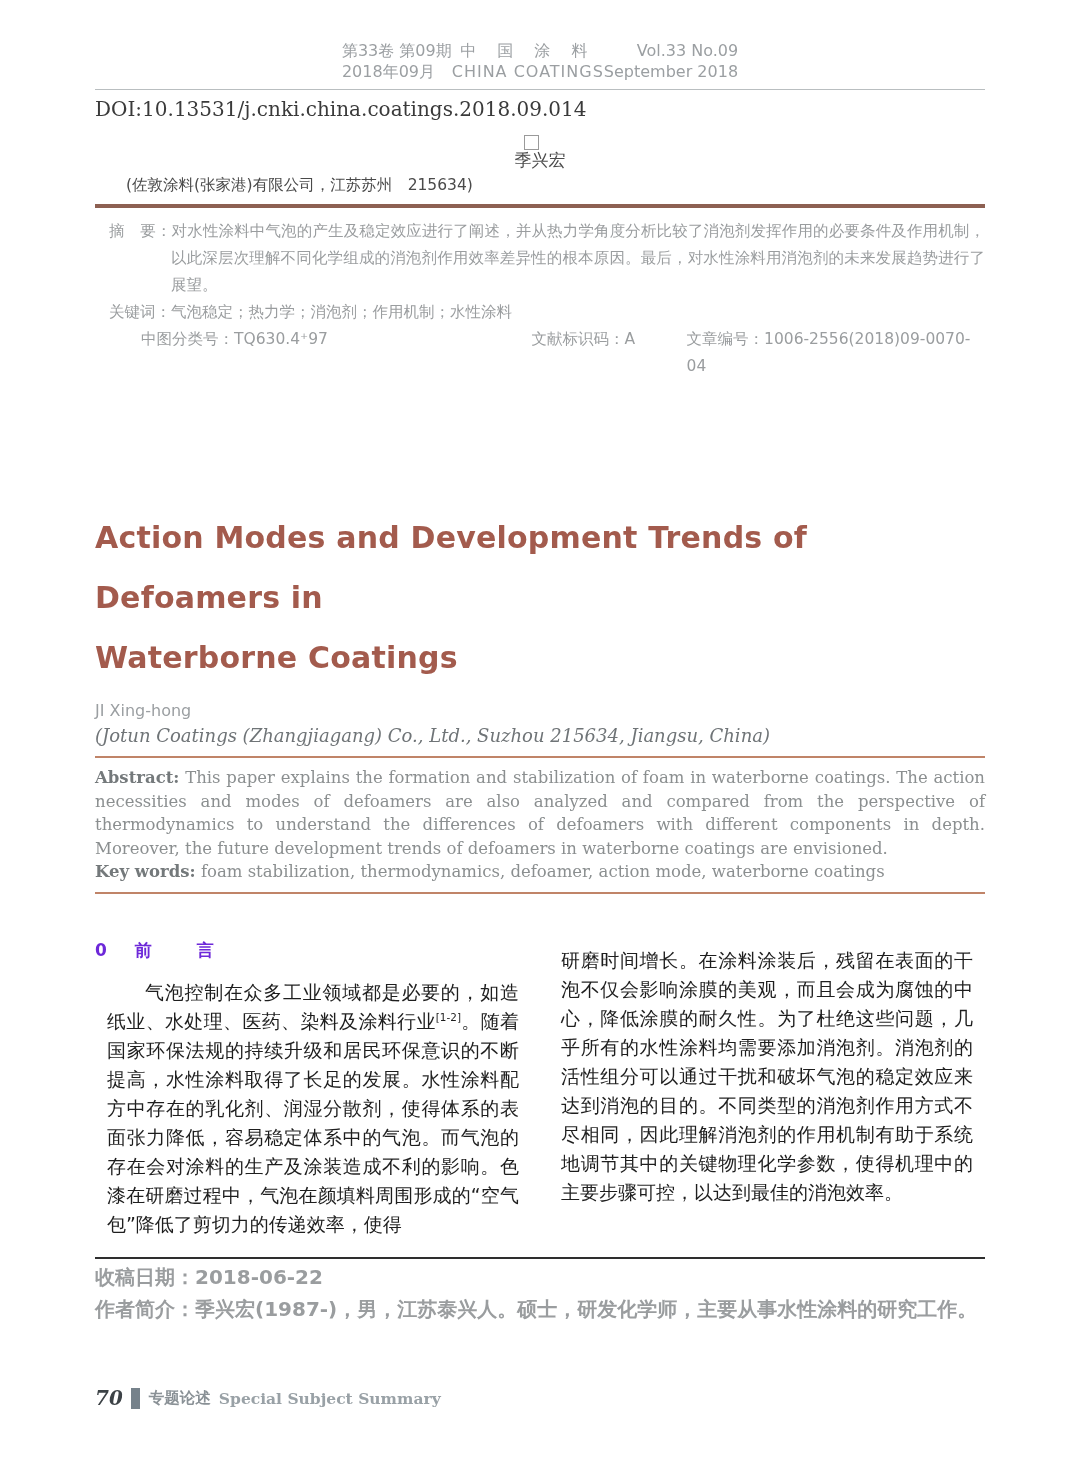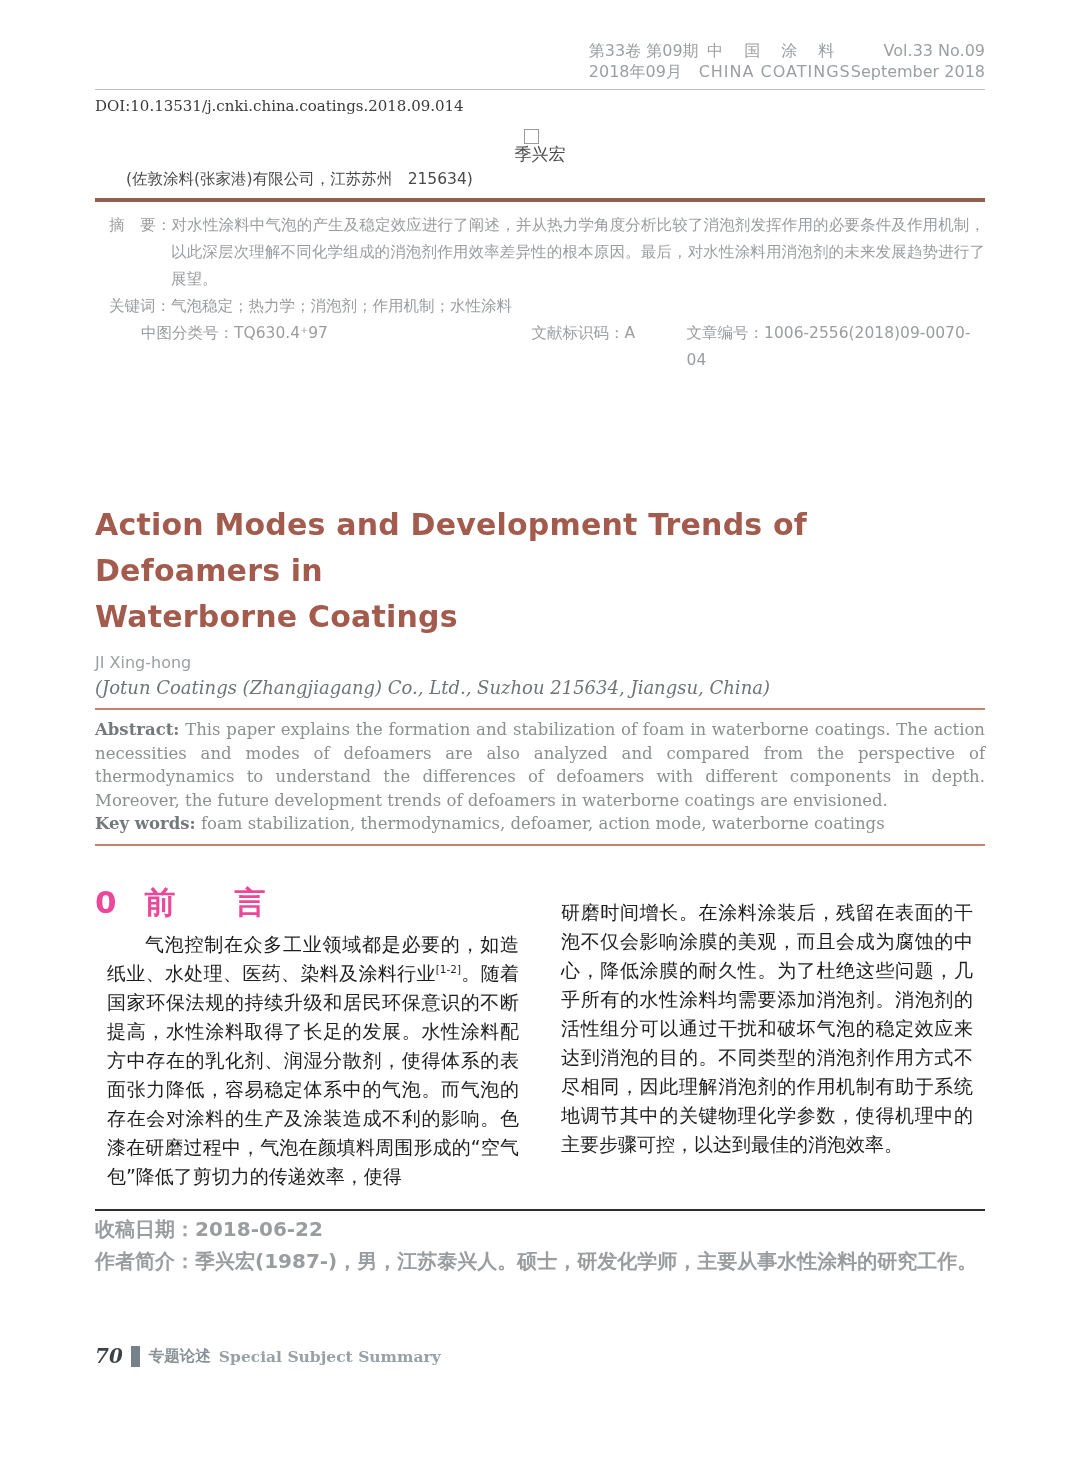--- a/index.html
+++ b/index.html
@@ -1,76 +1,76 @@
 <!DOCTYPE html>
 <html><head>
 <meta charset="utf-8">
 <style>
   html,body{margin:0;padding:0;background:#ffffff;}
   body{width:1075px;height:1459px;overflow:hidden;font-family:"DejaVu Sans",sans-serif;color:#222;}
   .page{box-sizing:border-box;width:1075px;height:1459px;padding:40px 90px 0 95px;position:relative;background:#fff;}
 
   
-  .jheader{display:flex;justify-content:flex-end;align-items:flex-end;
+  .jheader{display:flex;justify-content:center;align-items:flex-end;
            border-bottom:1.5px solid #b9bec0;padding-bottom:7px;color:#9b9fa2;
            font-size:16px;line-height:21px;}
   .jheader .hc{text-align:center;}
   .jheader .hr{text-align:right;}
   .hdr-cn{letter-spacing:8px;}
   .hdr-en{letter-spacing:1px;}
-  .doi{margin-top:7px;font-family:"DejaVu Serif",serif;font-size:15px;color:#3a3a3a;}
+  .doi{margin-top:7px;font-family:"DejaVu Serif",serif;font-size:20px;color:#3a3a3a;}
 
   
   .title-cn{margin:112px 0 0 0;font-size:46px;line-height:69px;font-weight:bold;
             color:#a35b4d;letter-spacing:3px;}
   .author-row{margin-top:14px;font-size:17px;line-height:21px;color:#4a4a4a;display:flex;align-items:center;flex-direction:column;}
   .author-box{display:inline-block;width:13px;height:13px;border:1.5px solid #9a9a9a;margin-right:17px;}
   .affil-cn{margin:4px 0 0 31px;font-size:15.5px;line-height:21px;color:#4a4a4a;}
   .rule-thick{margin-top:8px;height:4px;background:#8d6052;}
 
   
   .abstract-cn{margin:10px 0 0 14px;color:#9a9d9f;font-size:15.5px;line-height:27px;}
   .abstract-cn p{margin:0;}
   .hang{padding-left:62px;text-indent:-62px;text-align:justify;}
   .kw{margin-top:0;}
   .meta-row{display:flex;margin-top:0;}
   .meta-row .m1{width:345px;margin-left:32px;}
   .meta-row .m2{width:210px;text-align:center;}
 
   
-  .title-en{margin:128px 0 0 0;font-size:30px;line-height:46px;font-weight:bold;
+  .title-en{margin:128px 0 0 0;font-size:30px;line-height:60px;font-weight:bold;
             color:#a35b4d;letter-spacing:0.2px;}
   .author-en{margin-top:12px;font-size:16px;color:#9b9fa2;line-height:21px;}
   .affil-en{margin-top:3px;font-family:"DejaVu Serif",serif;font-style:italic;
             font-size:18px;line-height:24px;color:#6f7477;}
   .rule-thin{margin-top:8px;height:2px;background:#c08468;}
 
   .abstract-en{margin-top:8px;font-family:"DejaVu Serif",serif;font-size:16.5px;
                line-height:23.5px;color:#8b8f90;text-align:justify;}
   .abstract-en p{margin:0;}
   .lbl-en{font-weight:bold;color:#74797b;}
 
   
   .columns{display:flex;gap:18px;margin-top:40px;}
   .col{flex:1 1 0;min-width:0;}
-  .sec-head{margin:0 0 8px 0;font-size:31px;line-height:32px;font-weight:bold;
-            color:#ec4899;letter-spacing:2px;}
+  .sec-head{margin:0 0 8px 0;font-size:17px;line-height:32px;font-weight:bold;
+            color:#6d28d9;letter-spacing:2px;}
   .sec-head .sec-num{margin-right:26px;}
   .sec-head .sec-title{letter-spacing:14px;}
   .body-p{margin:12px;font-size:19px;line-height:29px;text-align:justify;color:#1e1e1e;}
   .indent{text-indent:2em;}
   .ref-sup{font-size:0.55em;vertical-align:super;line-height:0;}
 
   
   .footnote{margin-top:6px;}
   .rule-dark{height:2.5px;background:#2e2e2e;}
   .footnote p{margin:4px 0 0 0;font-size:20px;line-height:28px;color:#9a9d9f;font-weight:bold;}
 
   
-  .jfooter{position:absolute;left:95px;top:1344px;display:flex;align-items:center;}
+  .jfooter{position:absolute;left:95px;top:1386px;display:flex;align-items:center;}
   .page-num{font-family:"DejaVu Serif",serif;font-style:italic;font-weight:bold;
             font-size:20px;color:#3c4246;margin-right:8px;}
   .footer-bar{width:9px;height:21px;background:#76828b;margin-right:9px;}
   .footer-cn{font-size:15.5px;color:#8a9196;font-weight:bold;margin-right:8px;}
   .footer-en{font-family:"DejaVu Serif",serif;font-size:15.5px;font-weight:bold;color:#99a1a6;}
 </style>
 </head>
 <body>
 
 <div class="page">

